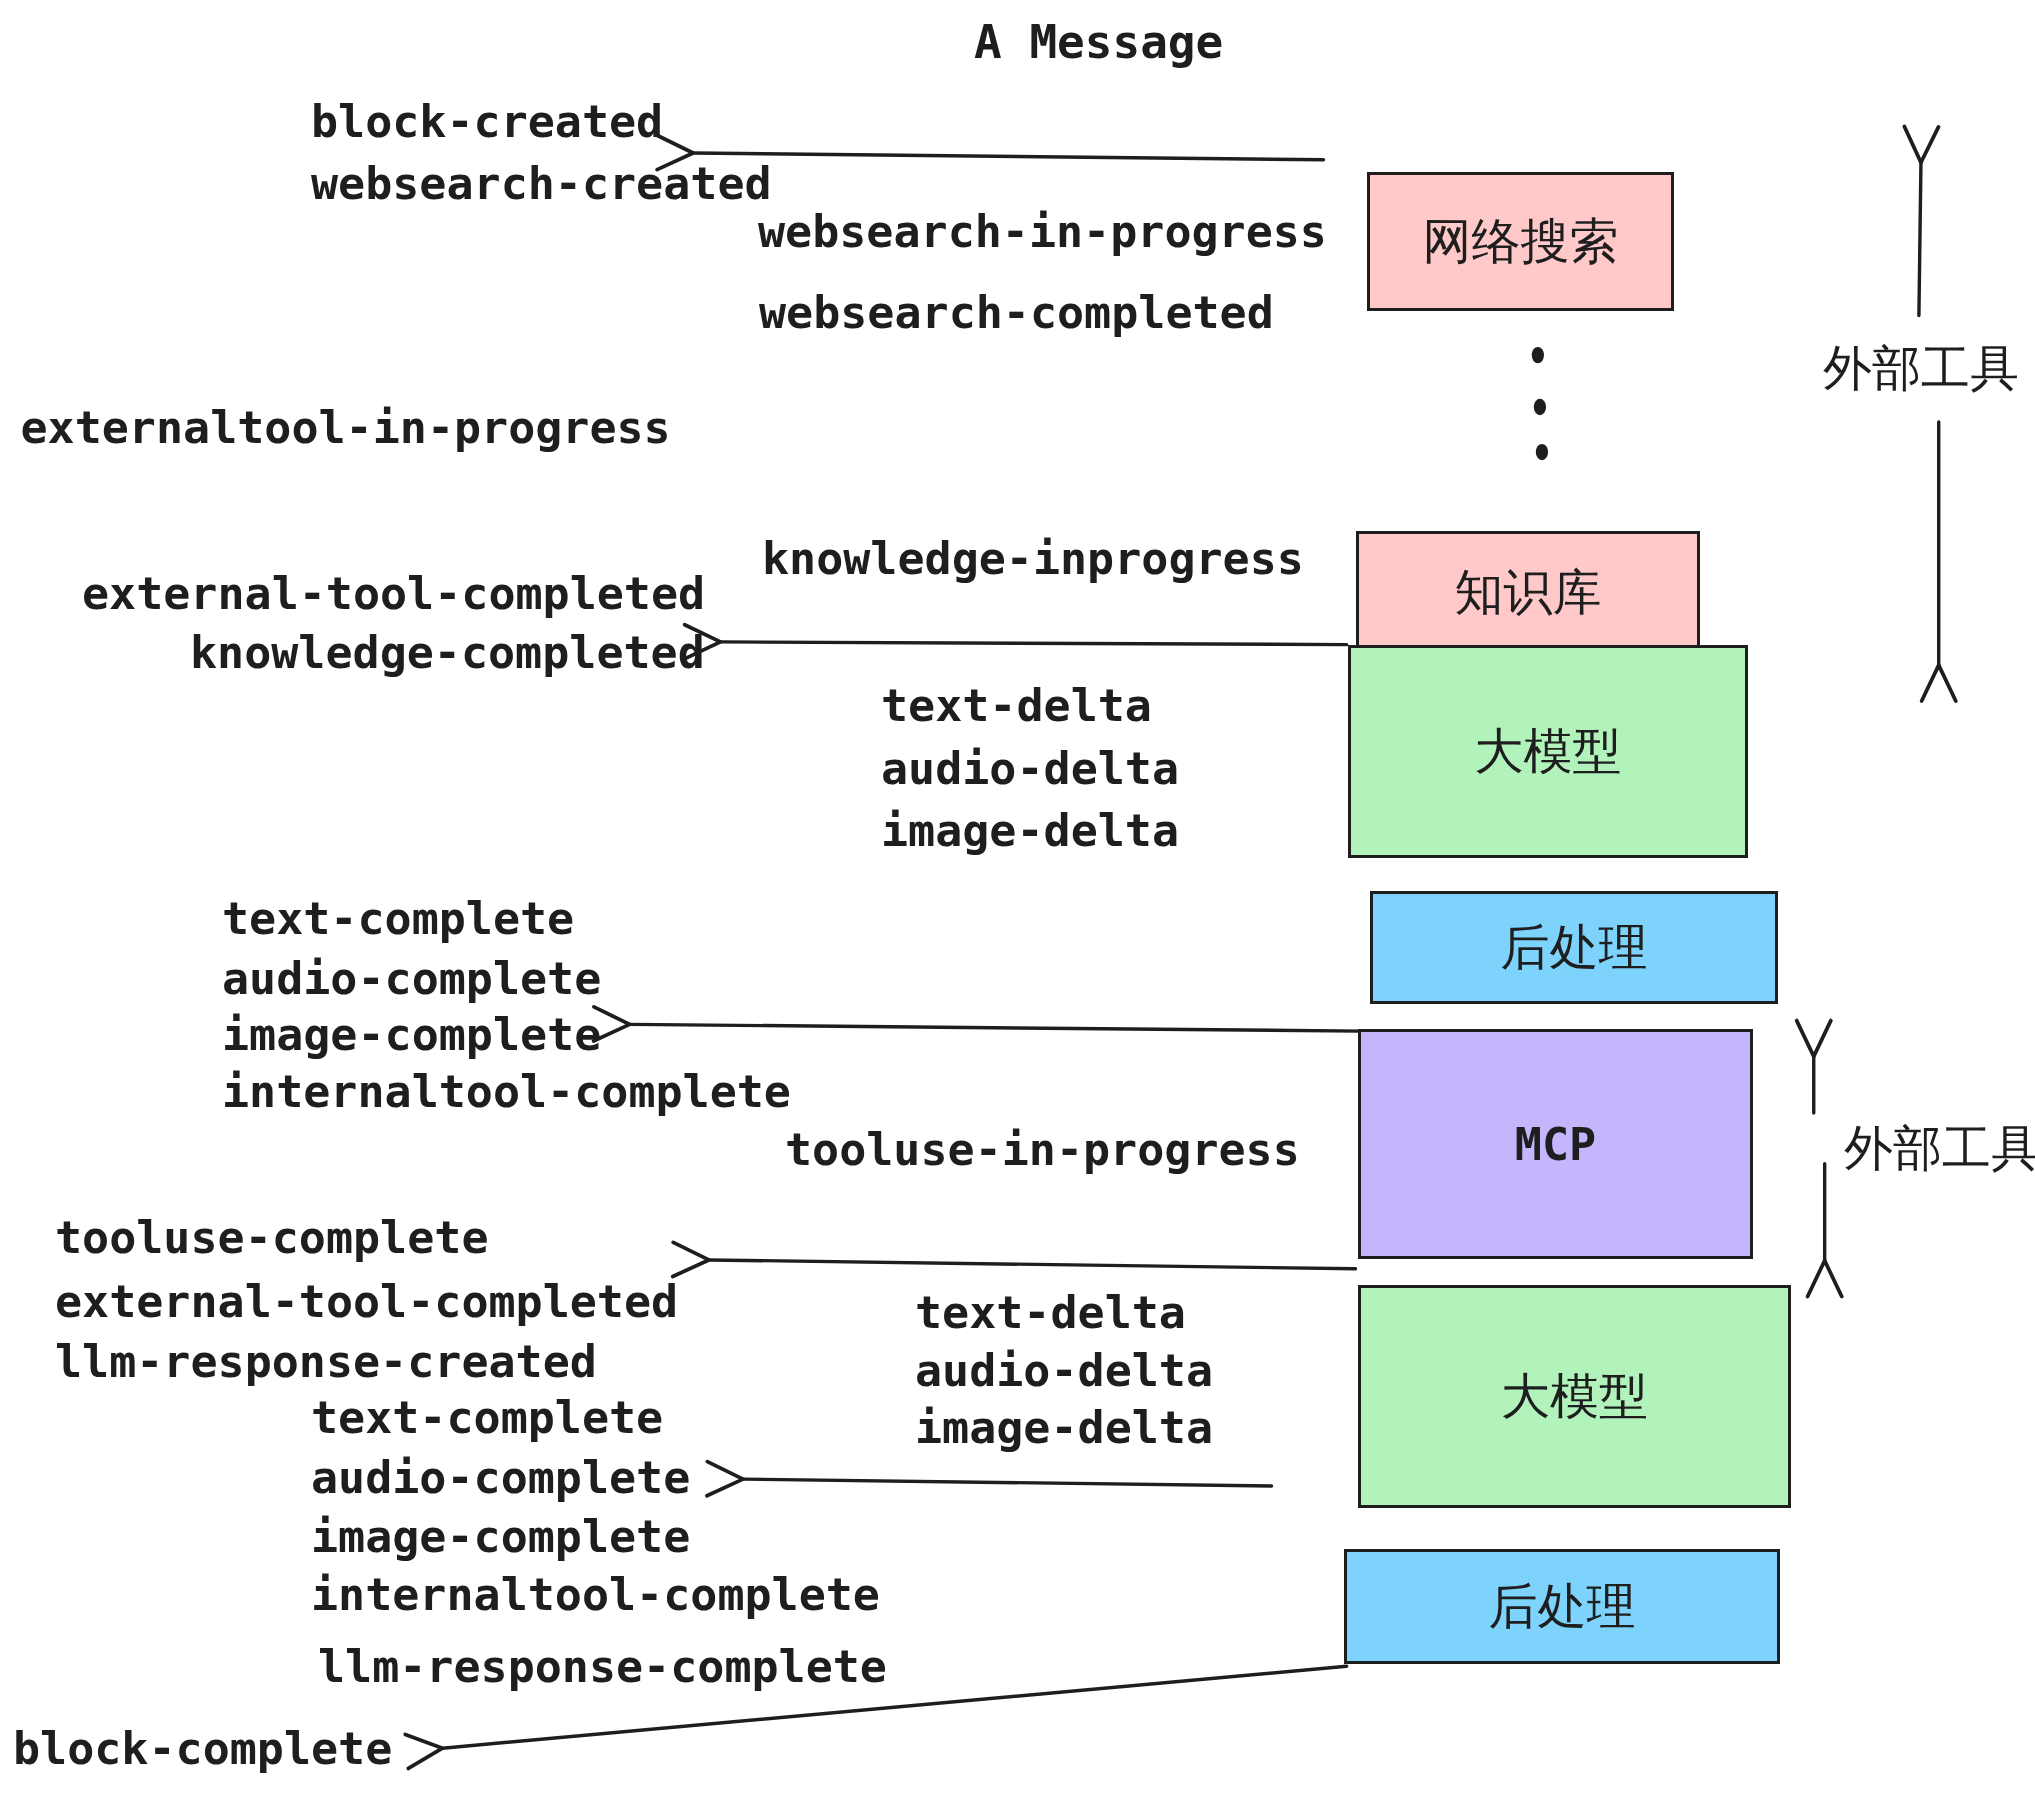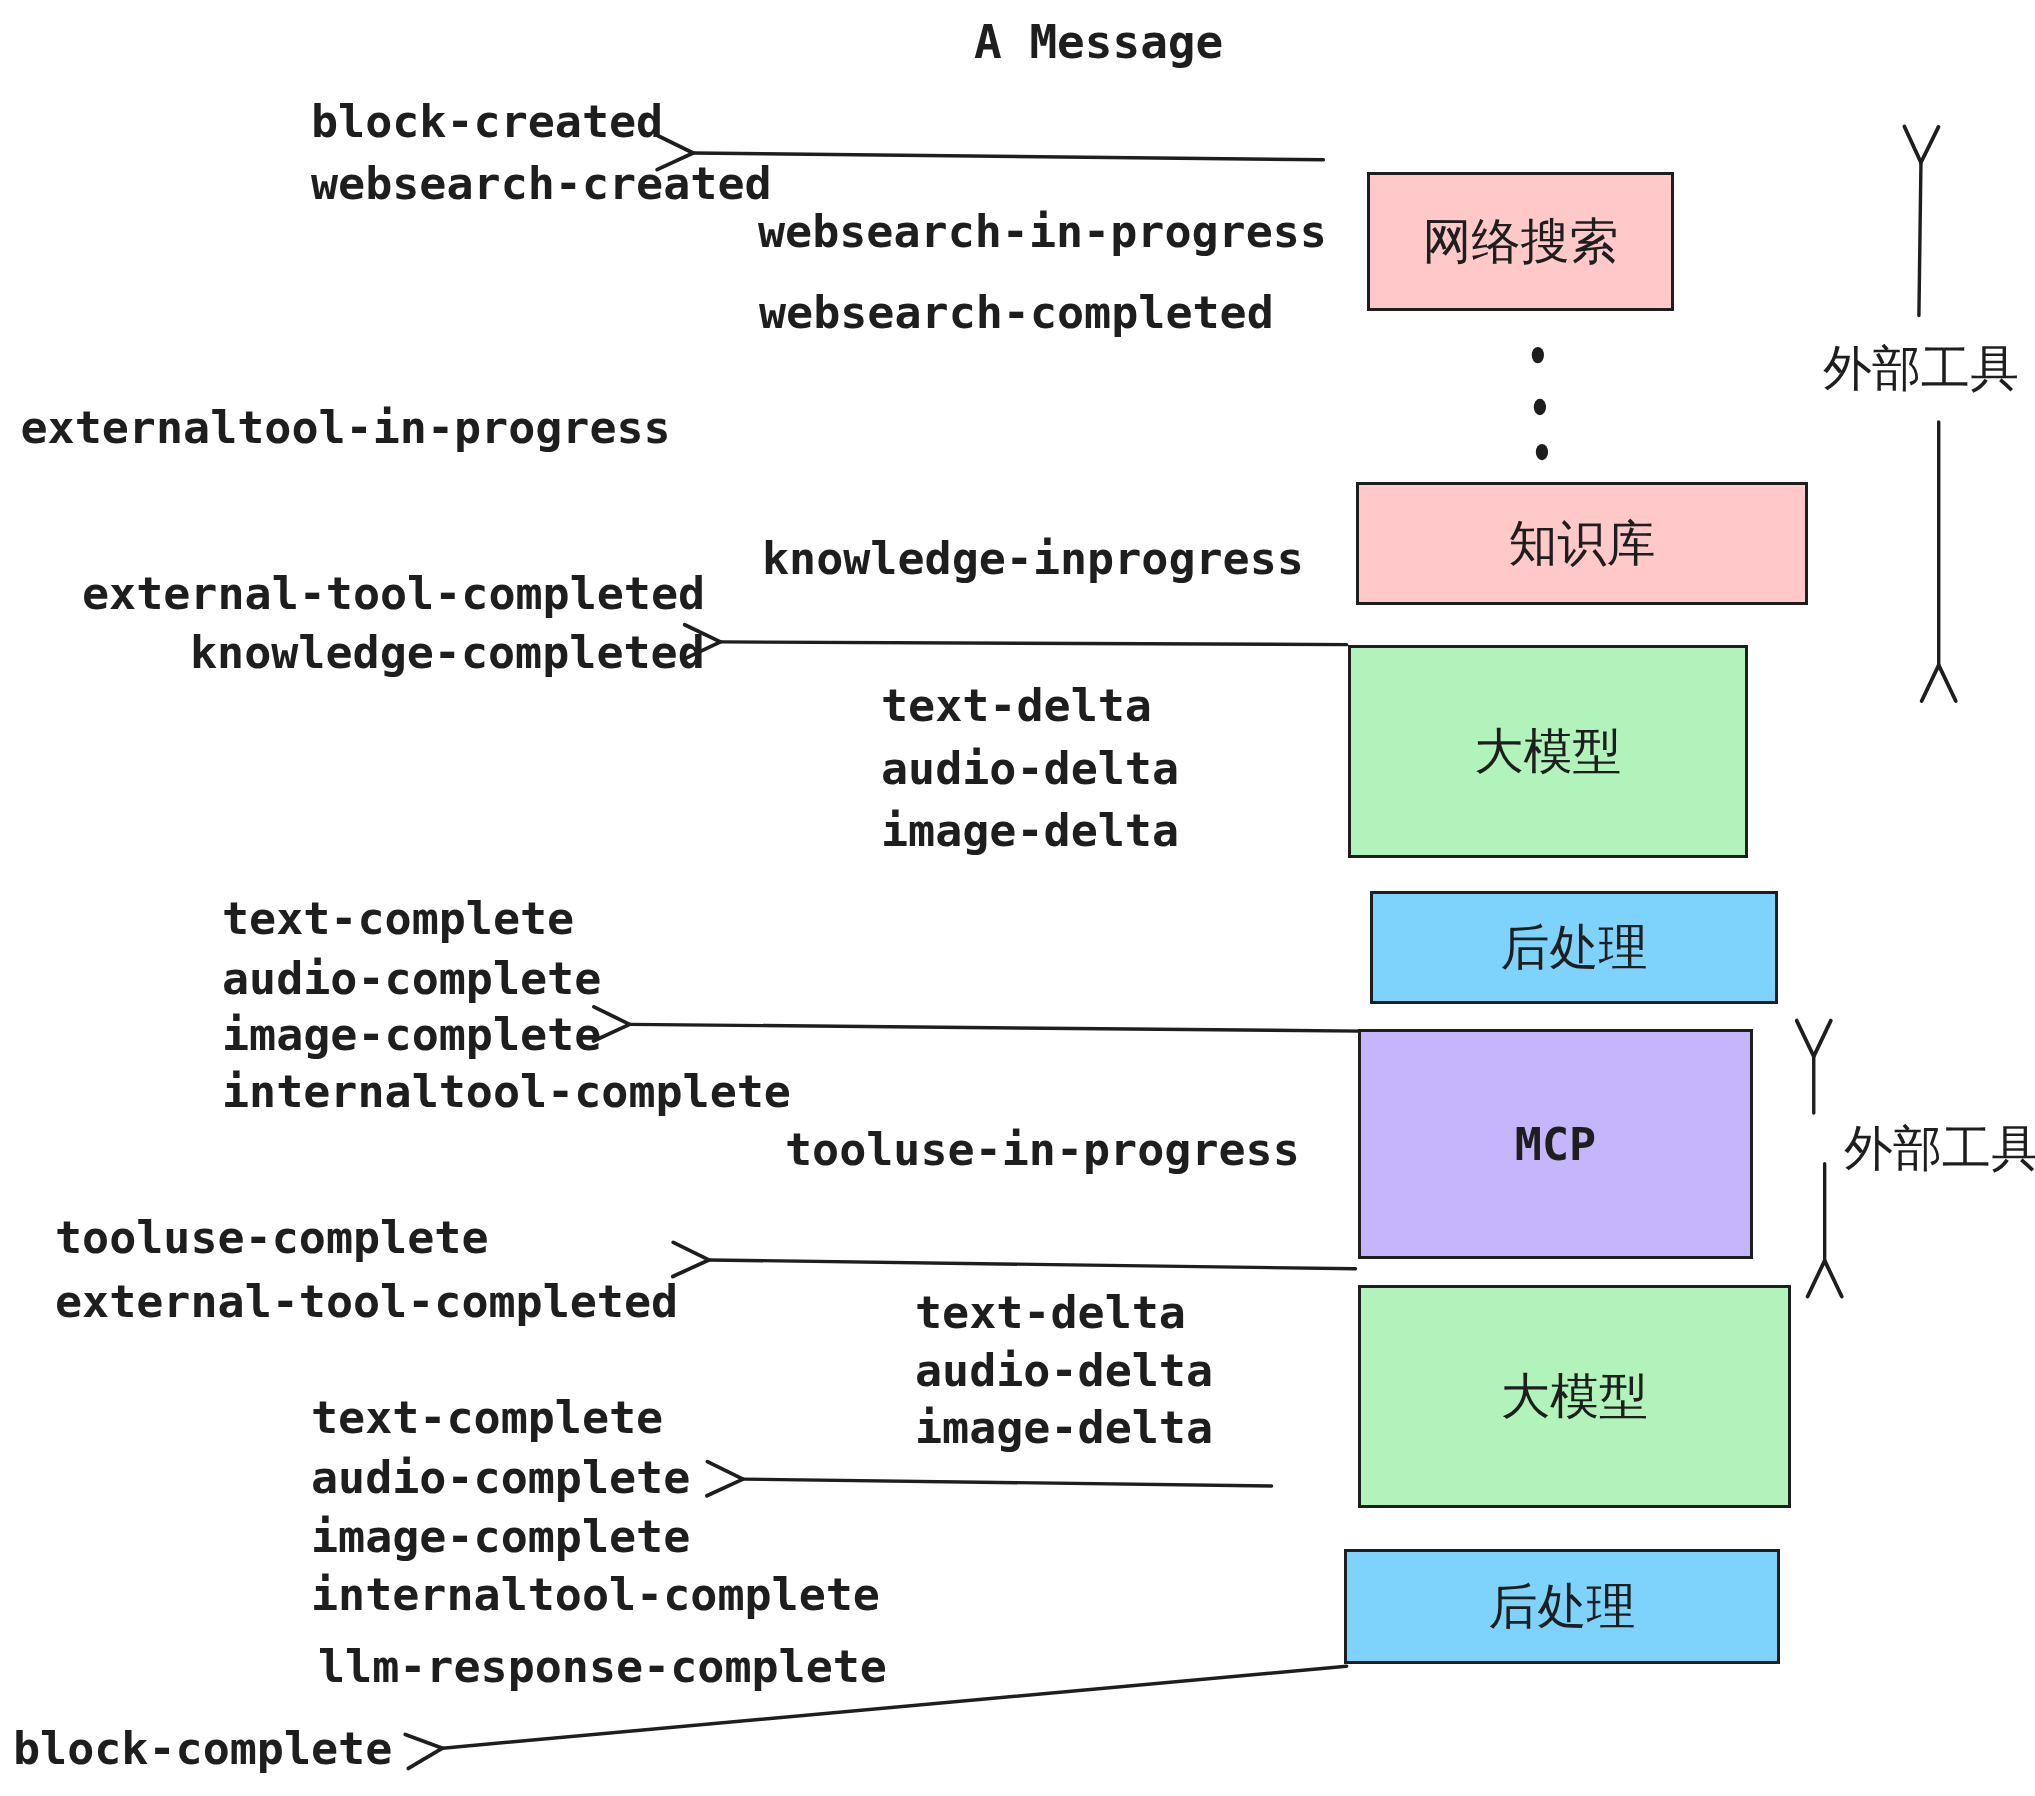--- a/index.html
+++ b/index.html
@@ -96,34 +96,35 @@
   <div class="ev" style="left:881px;top:678px">text-delta</div>
   <div class="ev" style="left:881px;top:741px">audio-delta</div>
   <div class="ev" style="left:881px;top:803px">image-delta</div>
   <div class="ev" style="left:222px;top:891px">text-complete</div>
   <div class="ev" style="left:222px;top:951px">audio-complete</div>
   <div class="ev" style="left:222px;top:1007px">image-complete</div>
   <div class="ev" style="left:222px;top:1064px">internaltool-complete</div>
   <div class="ev" style="left:55px;top:1210px">tooluse-complete</div>
   <div class="ev" style="left:785px;top:1122px">tooluse-in-progress</div>
   <div class="ev" style="left:55px;top:1274px">external-tool-completed</div>
+  <div class="ev" style="left:55px;top:1334px">llm-response-created</div>
   <div class="ev" style="left:311px;top:1390px">text-complete</div>
   <div class="ev" style="left:915px;top:1285px">text-delta</div>
   <div class="ev" style="left:915px;top:1343px">audio-delta</div>
   <div class="ev" style="left:915px;top:1400px">image-delta</div>
   <div class="ev" style="left:311px;top:1450px">audio-complete</div>
   <div class="ev" style="left:311px;top:1509px">image-complete</div>
   <div class="ev" style="left:311px;top:1567px">internaltool-complete</div>
   <div class="ev" style="left:13px;top:1721px">block-complete</div>
   <div class="ev" style="left:318px;top:1639px">llm-response-complete</div>
 
   <div class="bx pink" style="left:1367px;top:172px;width:307px;height:139px">
     <span class="lbl">网络搜索</span>
   </div>
-  <div class="bx pink" style="left:1356px;top:482px;width:452px;height:123px">
+  <div class="bx pink" style="left:1356px;top:531px;width:344px;height:123px">
     <span class="lbl">知识库</span>
   </div>
   <div class="bx green" style="left:1348px;top:645px;width:400px;height:213px">
     <span class="lbl">大模型</span>
   </div>
   <div class="bx white" style="left:1370px;top:891px;width:408px;height:113px">
     <span class="lbl">后处理</span>
   </div>
   <div class="bx yellow" style="left:1358px;top:1029px;width:395px;height:230px">
     <span class="lbl mono">MCP</span>

